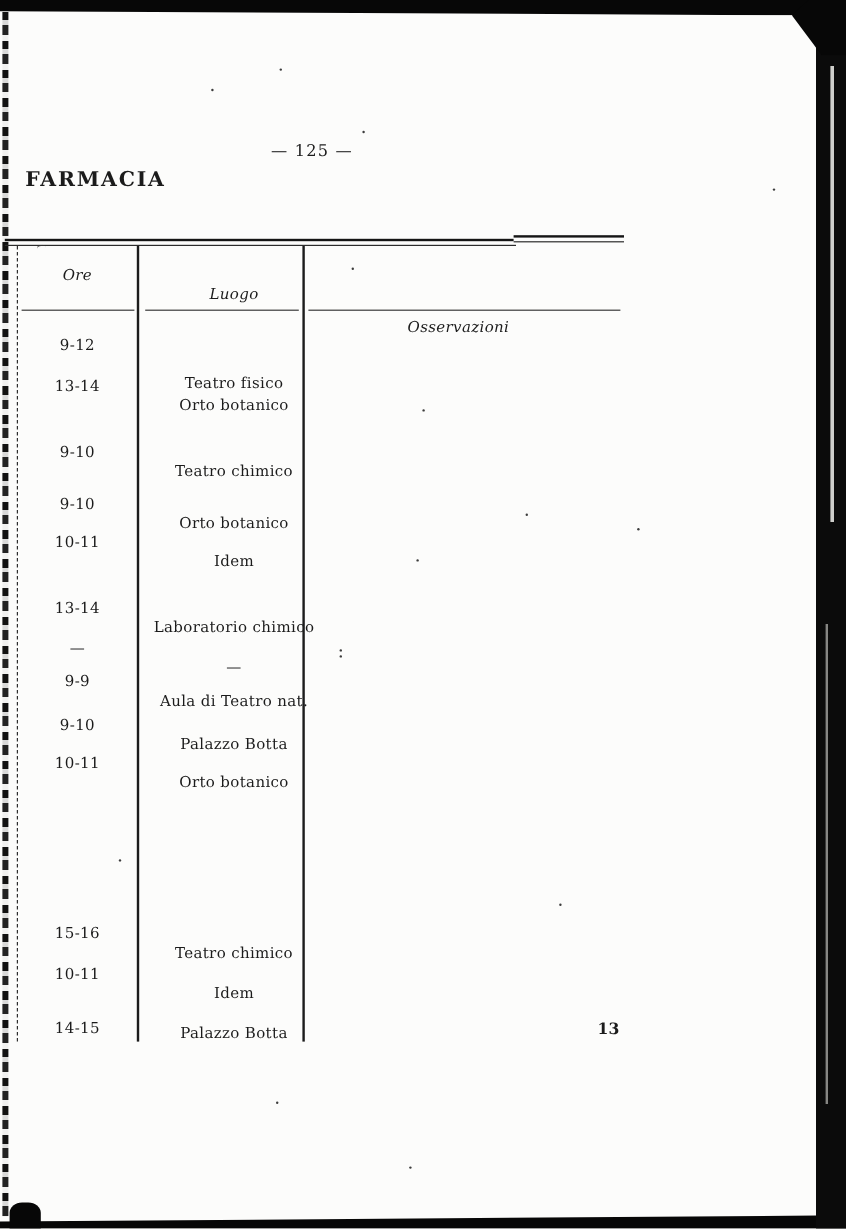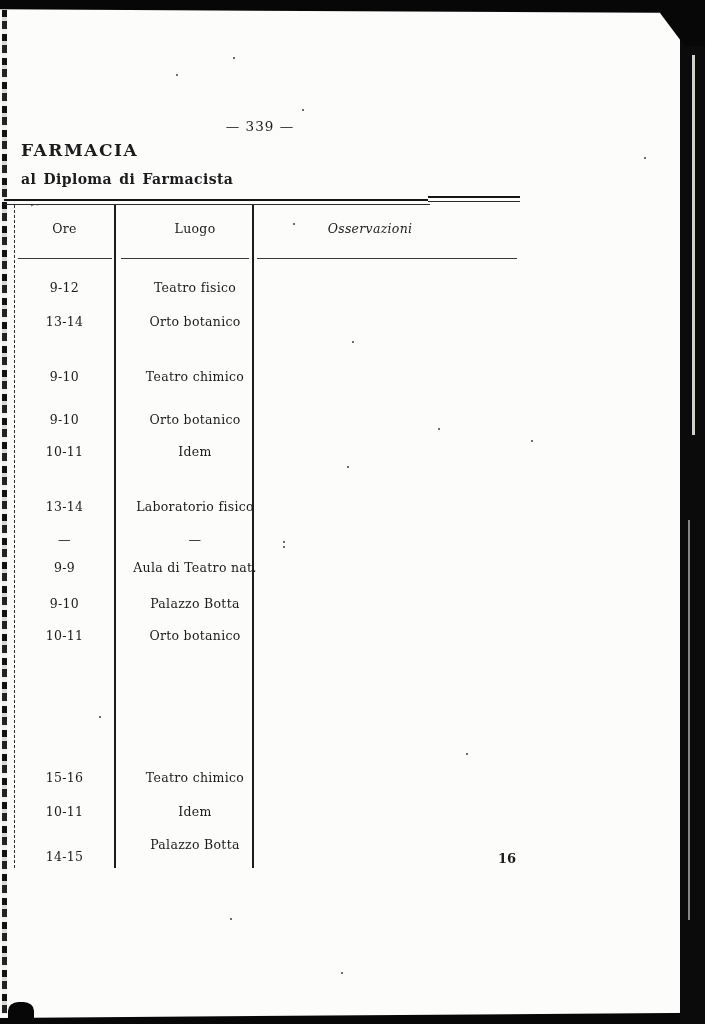--- a/index.html
+++ b/index.html
@@ -36,79 +36,78 @@
   .v-left  { left:14px; width:0; border-left:1.5px dashed #2e2e2e; background:none; }
   .v-col1  { left:114px; }
   .v-col2  { left:252px; }
   .h-under { position:absolute; top:258px; height:1px; background:#3a3a3a; }
   .u-1 { left:18px;  width:94px; }
   .u-2 { left:121px; width:128px; }
   .u-3 { left:257px; width:260px; }
   
   .th, .cell { position:absolute; font-size:12.5px; line-height:18px; text-align:center; letter-spacing:.3px; }
   .col-ore   { left:15px;  width:99px;  }
-  .col-luogo { left:116px; width:158px; }
-  .col-oss   { left:238px; width:264px; }
-  .th { top:220px; }
+  .col-luogo { left:116px; width:158px;margin-top:16px; }
+  .col-oss   { left:250px; width:264px;margin-top:44px; }
+  .th { top:220px;font-style:italic; }
   .th-oss { font-style:italic; }
   .signature { position:absolute; left:490px; top:851px; width:34px; text-align:center; font-size:13px; font-weight:bold; }
   
   .speck { position:absolute; width:2px; height:2px; background:#3c3c3c; border-radius:50%; }
   .squiggle { position:absolute; left:31px; top:204px; width:7px; height:4px; border-top:1.5px solid #333; border-radius:50% 50% 0 0; transform:rotate(-8deg); }
 </style>
 </head>
 <body>
 
 <div class="page">
 
   <div class="band-top"></div>
   <div class="band-bottom"></div>
   <div class="blob-bottom-left"></div>
   <div class="band-right"></div>
   <div class="band-right-streak1"></div>
   <div class="band-right-streak2"></div>
   <div class="blob-top-right"></div>
   <div class="edge-left"></div>
 
-  <div class="page-number">— 339 —</div>
+  <div class="page-number">— 125 —</div>
   <div class="doc-title">FARMACIA</div>
-  <div class="doc-subtitle">al Diploma di Farmacista</div>
 
   <div class="rule r-top-a"></div>
   <div class="rule r-top-a2"></div>
   <div class="rule r-top-b"></div>
   <div class="rule r-top-b2"></div>
   <div class="v-line v-left"></div>
   <div class="v-line v-col1"></div>
   <div class="v-line v-col2"></div>
   <div class="h-under u-1"></div>
   <div class="h-under u-2"></div>
   <div class="h-under u-3"></div>
 
   <div class="th col-ore">Ore</div>
   <div class="th col-luogo">Luogo</div>
   <div class="th col-oss th-oss">Osservazioni</div>
 
   <div class="cell col-ore" style="top:279px">9-12</div>
-  <div class="cell col-luogo" style="top:279px">Teatro fisico</div>
+  <div class="cell col-luogo" style="top:294px">Teatro fisico</div>
 
   <div class="cell col-ore" style="top:313px">13-14</div>
   <div class="cell col-luogo" style="top:313px">Orto botanico</div>
 
   <div class="cell col-ore" style="top:368px">9-10</div>
   <div class="cell col-luogo" style="top:368px">Teatro chimico</div>
 
   <div class="cell col-ore" style="top:411px">9-10</div>
   <div class="cell col-luogo" style="top:411px">Orto botanico</div>
 
   <div class="cell col-ore" style="top:443px">10-11</div>
   <div class="cell col-luogo" style="top:443px">Idem</div>
 
   <div class="cell col-ore" style="top:498px">13-14</div>
-  <div class="cell col-luogo" style="top:498px">Laboratorio fisico</div>
+  <div class="cell col-luogo" style="top:498px">Laboratorio chimico</div>
 
   <div class="cell col-ore" style="top:531px">—</div>
   <div class="cell col-luogo" style="top:531px">—</div>
 
   <div class="cell col-ore" style="top:559px">9-9</div>
   <div class="cell col-luogo" style="top:559px">Aula di Teatro nat.</div>
 
   <div class="cell col-ore" style="top:595px">9-10</div>
   <div class="cell col-luogo" style="top:595px">Palazzo Botta</div>
 
@@ -117,21 +116,21 @@
 
   <div class="cell col-ore" style="top:769px">15-16</div>
   <div class="cell col-luogo" style="top:769px">Teatro chimico</div>
 
   <div class="cell col-ore" style="top:803px">10-11</div>
   <div class="cell col-luogo" style="top:803px">Idem</div>
 
   <div class="cell col-ore" style="top:848px">14-15</div>
   <div class="cell col-luogo" style="top:836px">Palazzo Botta</div>
 
-  <div class="signature">16</div>
+  <div class="signature">13</div>
 
   <div class="squiggle"></div>
   <div class="speck" style="left:233px;top:57px"></div>
   <div class="speck" style="left:302px;top:109px"></div>
   <div class="speck" style="left:176px;top:74px"></div>
   <div class="speck" style="left:293px;top:223px"></div>
   <div class="speck" style="left:352px;top:341px"></div>
   <div class="speck" style="left:644px;top:157px"></div>
   <div class="speck" style="left:438px;top:428px"></div>
   <div class="speck" style="left:531px;top:440px"></div>

